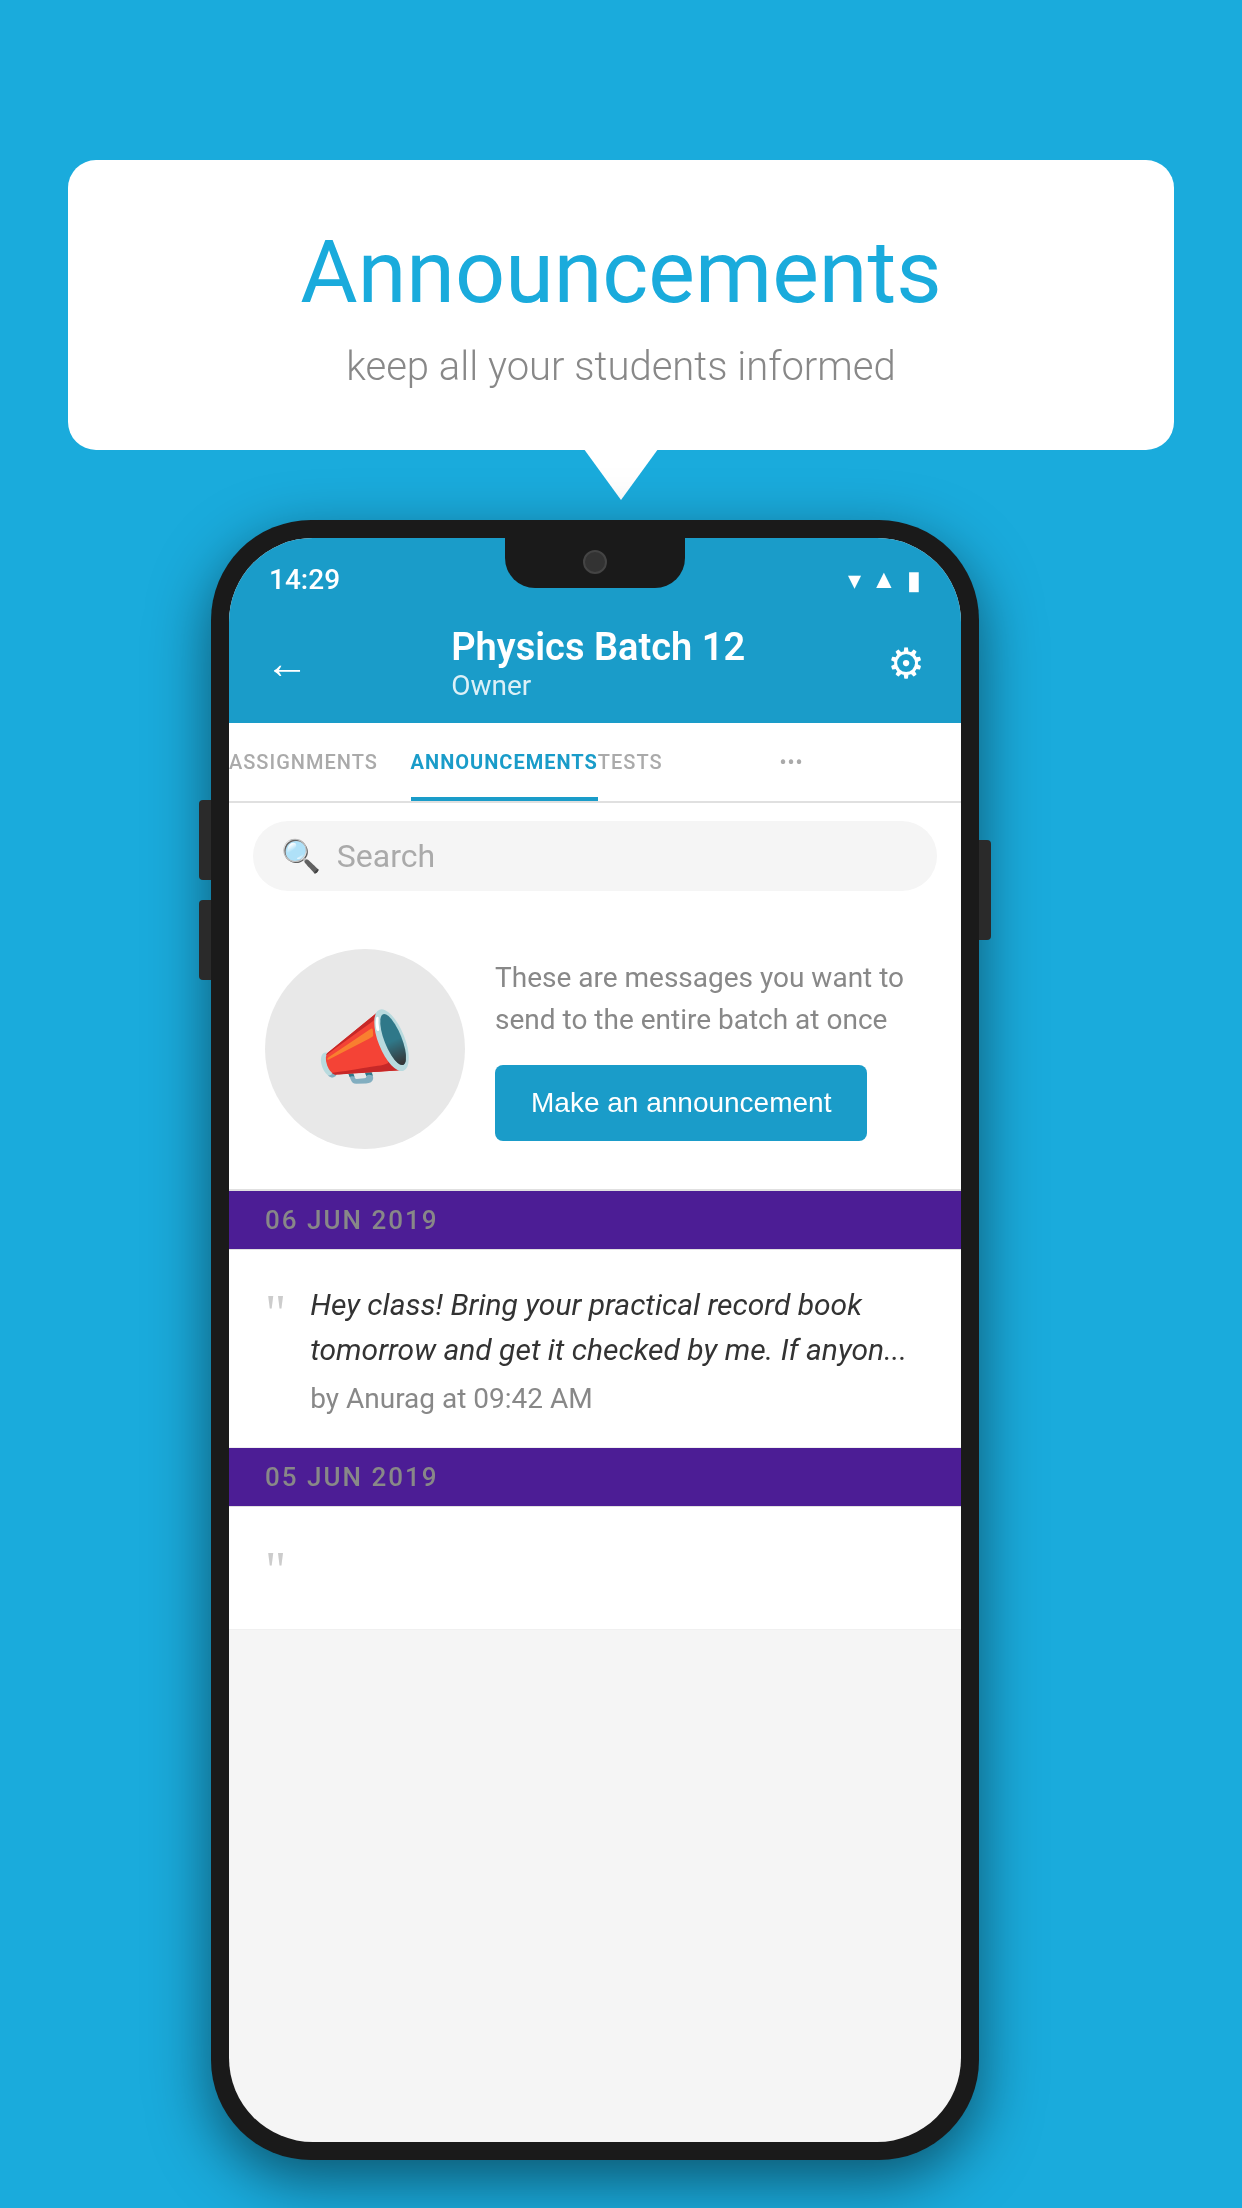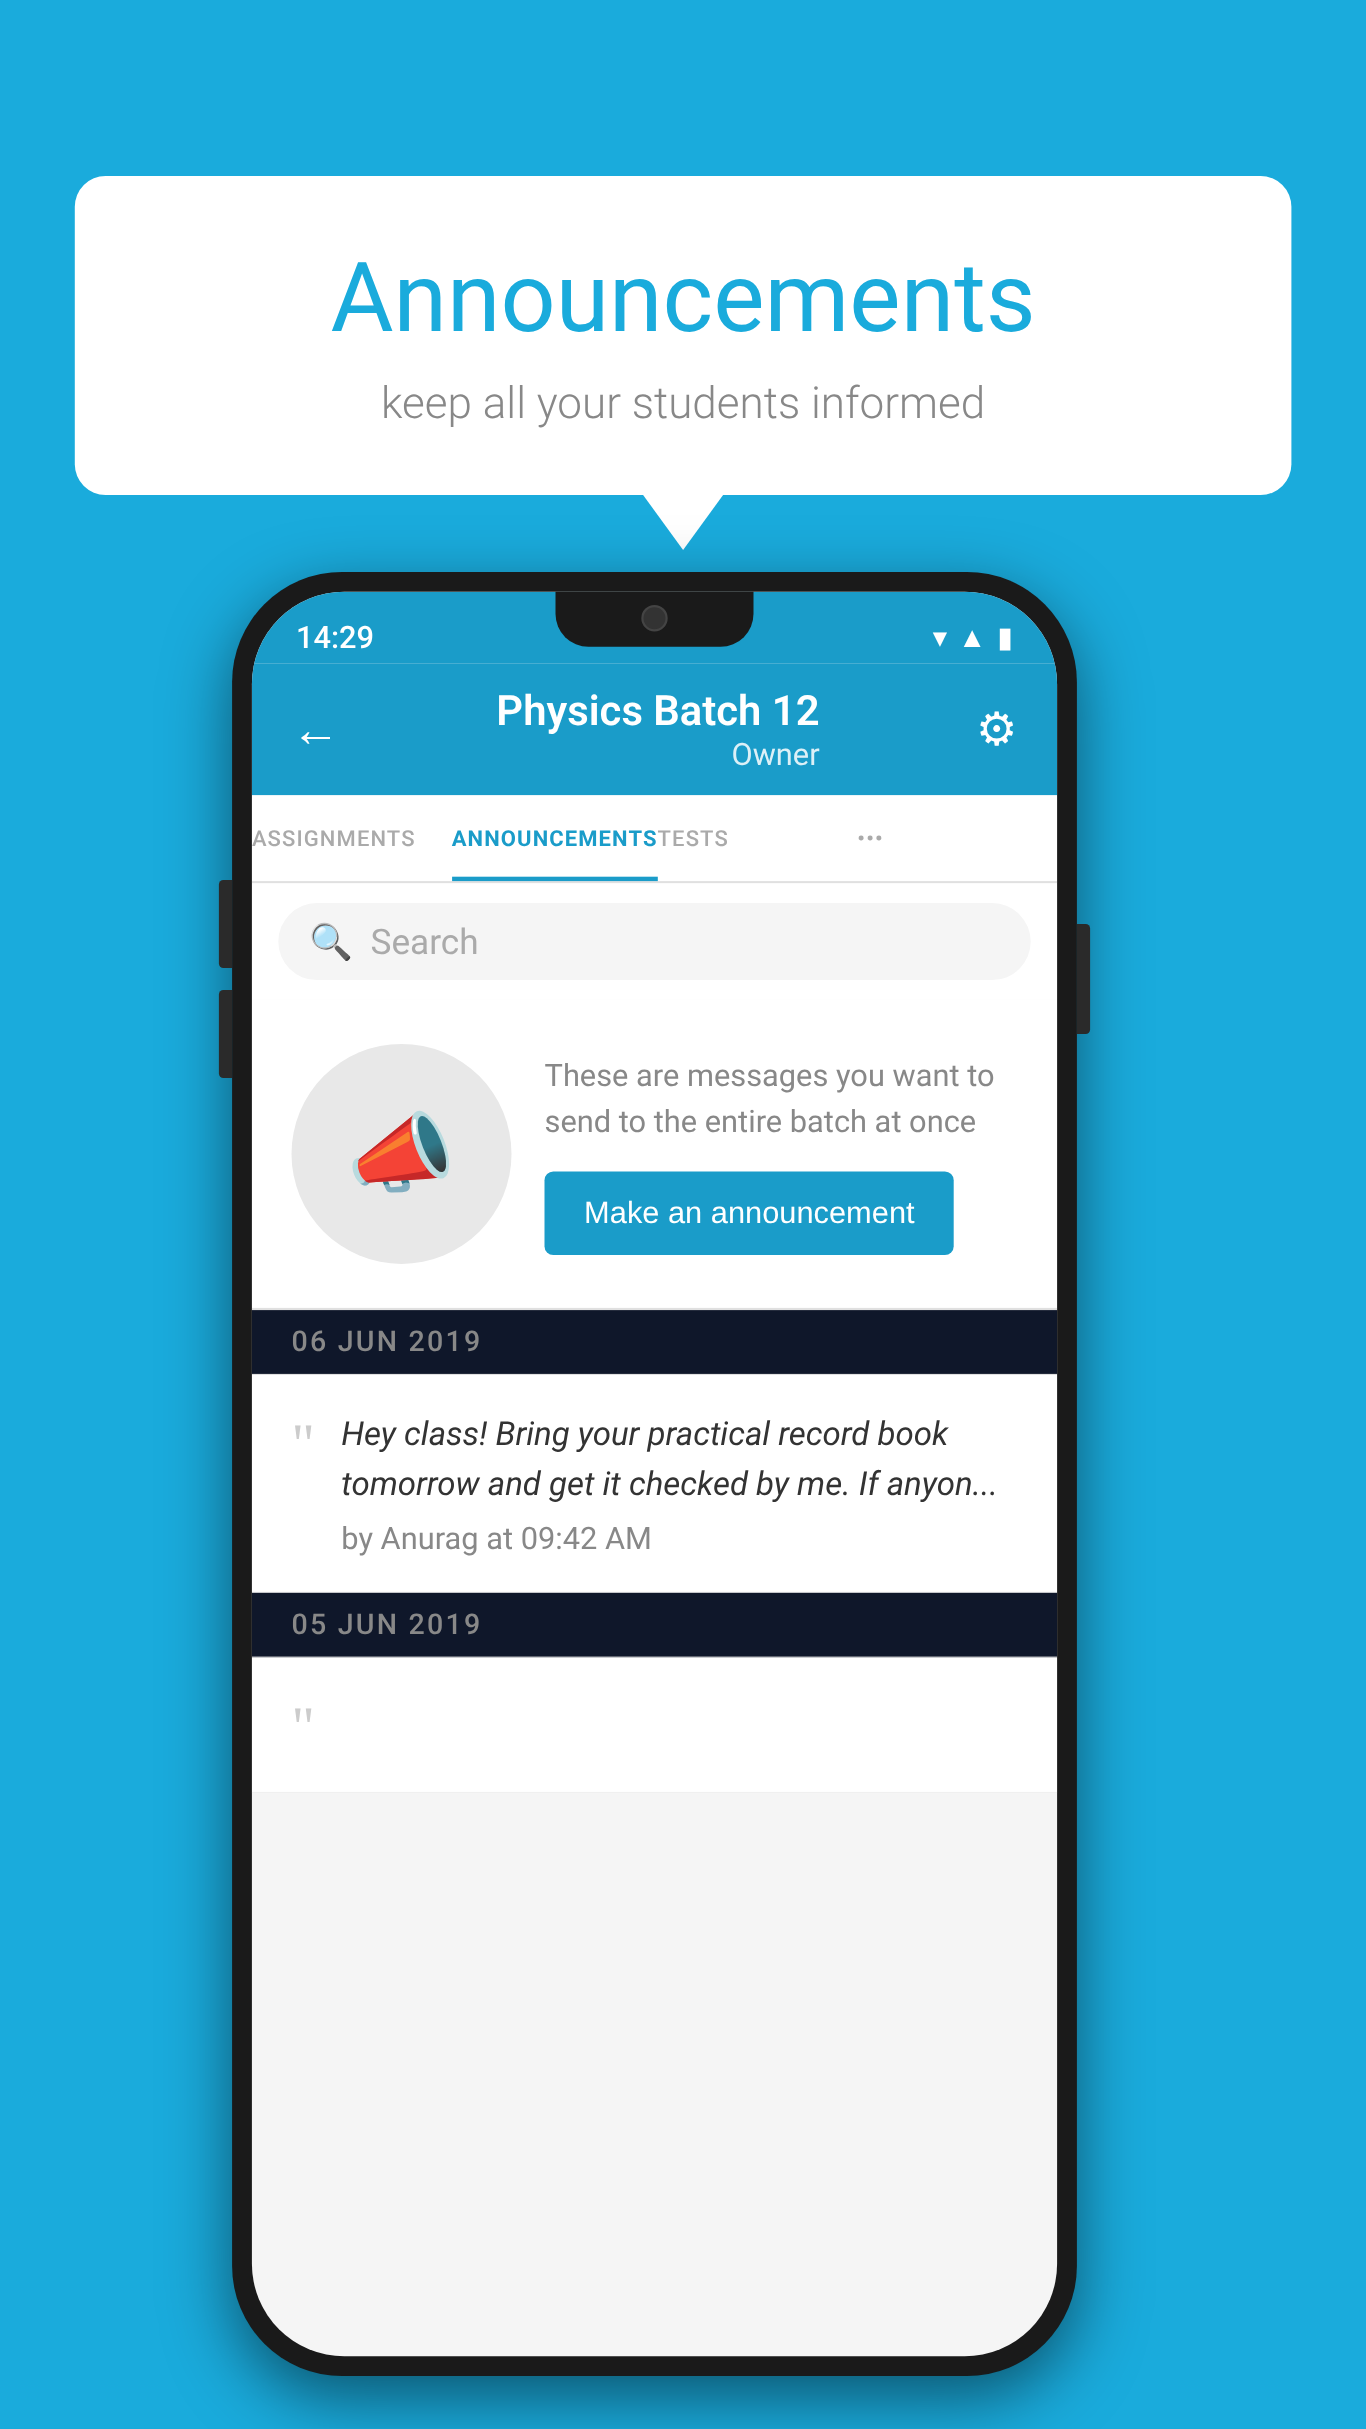--- a/index.html
+++ b/index.html
@@ -176,21 +176,21 @@
       padding: 0 36px;
     }
 
     .header-back {
       color: white;
       font-size: 44px;
       cursor: pointer;
     }
 
     .header-center {
-      text-align: right;
+      text-align: left;
     }
 
     .header-title {
       color: white;
       font-size: 38px;
       font-weight: 600;
     }
 
     .header-subtitle {
       color: rgba(255,255,255,0.85);
@@ -308,21 +308,21 @@
       border: none;
       border-radius: 8px;
       padding: 22px 36px;
       font-size: 28px;
       font-weight: 500;
       cursor: pointer;
     }
 
     
     .date-divider {
-      background: #0f172a;
+      background: #4c1d95;
       padding: 14px 36px;
       color: #888888;
       font-size: 26px;
       letter-spacing: 2px;
       font-weight: 500;
       border-bottom: 1px solid #e0e0e0;
     }
 
     
     .announcement-item {

